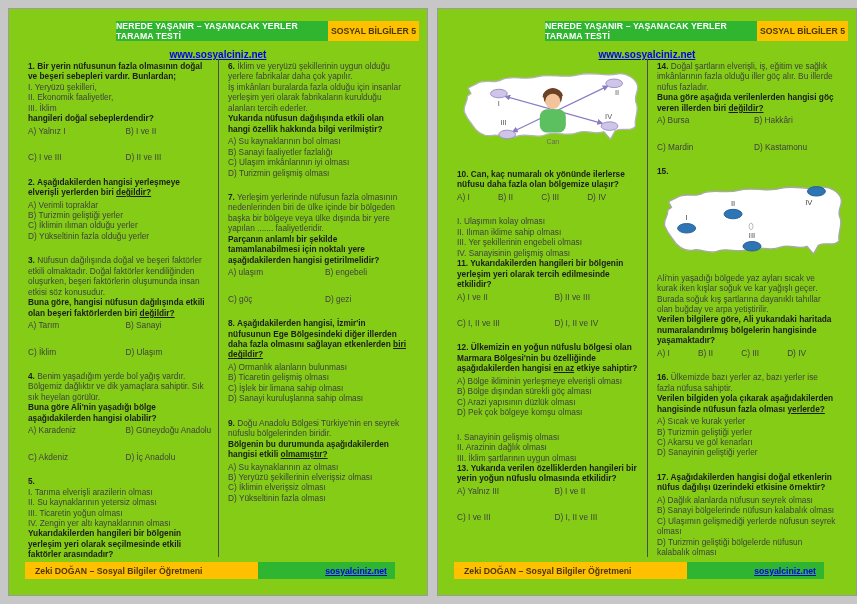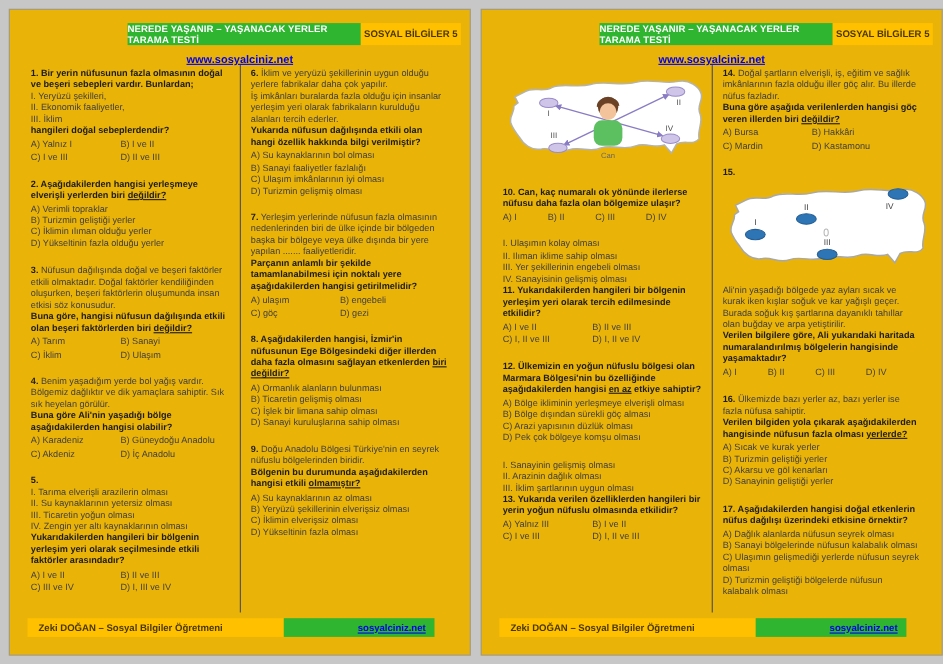--- a/index.html
+++ b/index.html
@@ -4,21 +4,21 @@
 <style>
   html,body{margin:0;padding:0;}
   body{
     width:857px;height:604px;position:relative;
     background:#c7c7c7;
     font-family:"Liberation Sans",sans-serif;
     -webkit-font-smoothing:antialiased;
   }
   .page{
     position:absolute;top:8px;width:420px;height:588px;
-    background:#eab308;border:1px solid #9b9b9b;box-sizing:border-box;
+    background:#84cc16;border:1px solid #9b9b9b;box-sizing:border-box;
   }
   #page1{left:8px}
   #page2{left:437px}
 
   
   .head-row{display:flex;justify-content:flex-end;margin:12px 8px 0 0;height:20px;}
   .head-title{
     background:var(--green);color:#fff;font-weight:700;font-size:8.7px;
     width:212px;display:flex;align-items:center;justify-content:flex-end;
     padding-right:7px;box-sizing:border-box;letter-spacing:.1px;
@@ -34,21 +34,21 @@
   .cols{position:absolute;top:50px;left:10px;right:10px;bottom:38px;display:flex;overflow:hidden;}
   .col{width:50%;padding:2px 9px 0 9px;box-sizing:border-box;}
   .col.second{border-left:1px solid #4d4d4d;}
 
   
   .q{margin-bottom:14px;font-size:8.3px;line-height:1.26;color:#3f3f3f;}
   .q p{margin:0;}
   .q .b{font-weight:700;color:#1c1c1c;}
   .q u{text-underline-offset:1px;}
   .opts{margin-top:2px;}
-  .opts.grid{display:grid;grid-template-columns:45% 55%;row-gap:1px;}
+  .opts.grid{display:grid;grid-template-columns:45% 55%;row-gap:1px;gap:16px;}
   .opts.row{display:flex;gap:28px;}
   .opts.list p{margin:0;}
   .figure{margin:2px 0 4px 0;text-align:center;}
   .figure svg{display:block;margin:0 auto;}
 
   
   .foot{position:absolute;left:16px;right:32px;bottom:16px;height:17px;display:flex;font-size:8.7px;font-weight:700;}
   .foot-author{
     background:var(--yellow);color:#4a3800;flex:1 1 63%;
     display:flex;align-items:center;padding-left:10px;box-sizing:border-box;

